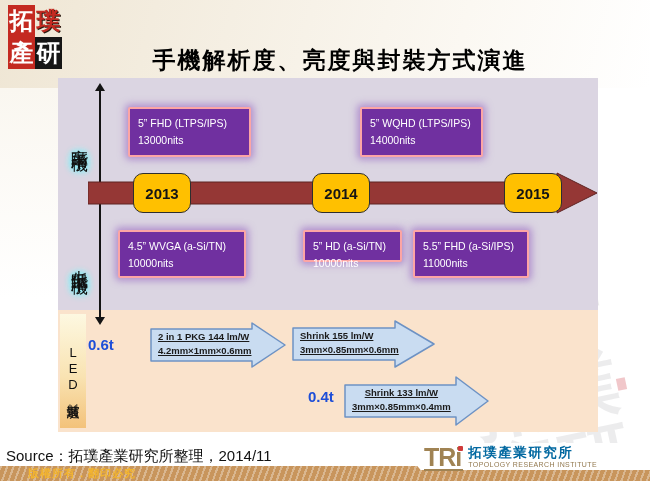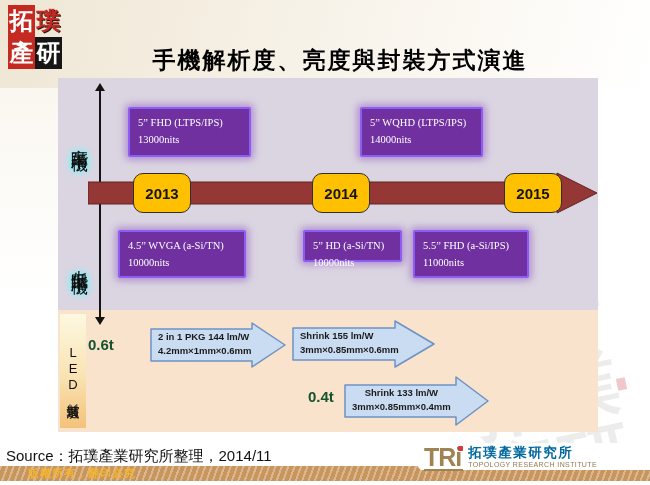--- a/index.html
+++ b/index.html
@@ -52,41 +52,41 @@
   .vlabel.low{top:212px;height:100px;}
 
   
   .timeline{position:absolute;left:88px;top:171px;}
   .yearbox{position:absolute;top:173px;width:56px;height:38px;background:#FFC000;
     border:1.5px solid #2E2E2E;border-radius:10px;color:#151515;font-weight:bold;font-size:15px;
     display:flex;align-items:center;justify-content:center;}
   .y2013{left:133px;} .y2014{left:312px;} .y2015{left:504px;}
 
   
-  .pbox{position:absolute;background:#7030A0;border:2px solid #8b5cf6;border-radius:2px;
+  .pbox{position:absolute;background:#7030A0;border:2px solid #fca5a5;border-radius:2px;
     box-shadow:0 0 7px 3px rgba(146,92,190,0.55);color:#ffffff;
-    font-family:Liberation Serif, serif;font-size:10.5px;line-height:1.6;
+    font-family:Liberation Sans, sans-serif;font-size:10.5px;line-height:1.6;
     padding:6px 0 0 8px;box-sizing:border-box;}
   .hb1{left:128px;top:107px;width:123px;height:50px;}
   .hb2{left:360px;top:107px;width:123px;height:50px;}
   .lb1{left:118px;top:230px;width:128px;height:48px;}
   .lb2{left:303px;top:230px;width:99px;height:32px;}
   .lb3{left:413px;top:230px;width:116px;height:48px;}
   .pbox div{white-space:nowrap;}
 
   
   .led-strip{position:absolute;left:60px;top:314px;width:26px;height:114px;
     background:linear-gradient(180deg,#FDF8E1 0%,#F9E3B2 55%,#F3C27A 100%);
     display:flex;align-items:center;justify-content:center;}
   .led-strip span{writing-mode:vertical-rl;text-orientation:upright;font-size:13px;
     letter-spacing:1px;color:#101010;line-height:1;}
-  .thick{position:absolute;font-weight:bold;font-size:15px;color:#14532d;}
+  .thick{position:absolute;font-weight:bold;font-size:15px;color:#1d4ed8;}
   .t06{left:88px;top:336px;} .t04{left:308px;top:388px;}
   .barrow{position:absolute;}
-  .barrow .atext{position:absolute;left:8px;font-size:9.5px;font-weight:600;color:#1a1a1a;line-height:1.45;white-space:nowrap;}
+  .barrow .atext{position:absolute;left:8px;font-size:9.5px;font-weight:600;color:#1a1a1a;line-height:1.45;white-space:nowrap;text-decoration:underline;}
   .a1{left:150px;top:322px;width:136px;height:46px;} .a1 .atext{top:8px;}
   .a2{left:292px;top:320px;width:143px;height:48px;} .a2 .atext{top:9px;}
   .a3{left:344px;top:376px;width:145px;height:50px;} .a3 .atext{top:10px;text-align:center;}
 
   
   .source{position:absolute;left:6px;top:447px;font-size:15px;color:#111;}
   .stripe-bar{position:absolute;left:0;top:466px;width:650px;height:15px;background:#C8955C;
     background-image:repeating-linear-gradient(110deg,rgba(255,255,255,0.32) 0 2px,rgba(255,255,255,0) 2px 6px);}
   .copyright{position:absolute;left:28px;top:0;height:15px;line-height:15px;
     font-size:11px;font-weight:bold;color:#F2B42F;letter-spacing:1px;}

